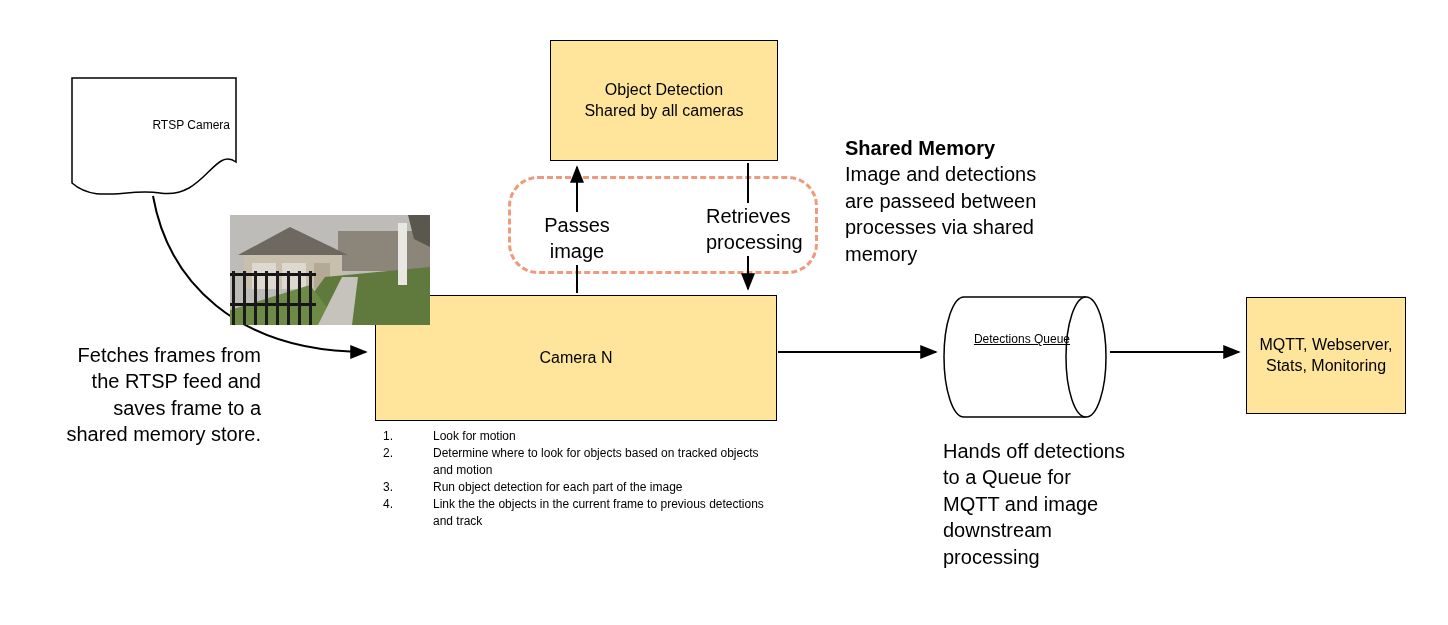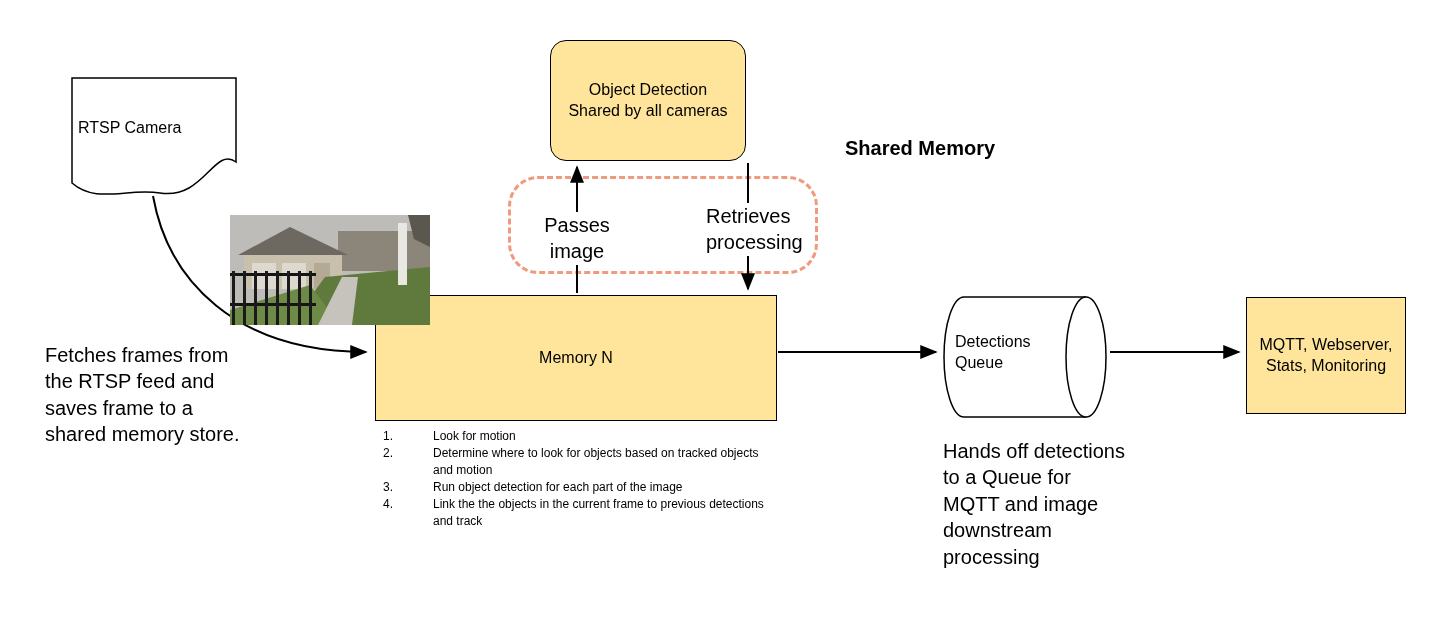--- a/index.html
+++ b/index.html
@@ -18,21 +18,21 @@
   .subtitle { }
   .dashed-region {
     position:absolute; z-index:2;
     border:3px dashed var(--dashed-border, #f09a7d);
     border-radius:30px; background:transparent;
   }
   .lbl { position:absolute; z-index:5; font-size:20px; line-height:1.32; }
   .knockout { background:#fff; text-align:center; padding:0 2px; }
   .note { width:205px; }
   .bold { font-weight:bold; }
-  .shape-text { position:absolute; z-index:5; font-size:16px; text-align:left; line-height:1.3; }
+  .shape-text { position:absolute; z-index:5; font-size:12px; text-align:right; line-height:1.3; }
   ol.steps { position:absolute; left:383px; top:428px; width:410px; z-index:5;
              list-style:none; counter-reset:step; font-size:12px; line-height:1.42; }
   ol.steps li { display:flex; counter-increment:step; }
   ol.steps li::before { content: counter(step) "."; width:50px; flex:0 0 50px; }
   ol.steps li span { display:block; max-width:345px; }
   .photo { z-index:4; }
 </style>
 </head>
 <body>
 
@@ -58,27 +58,27 @@
     <line x1="1110" y1="352" x2="1239" y2="352" stroke="#000" stroke-width="2" marker-end="url(#arrow)"></line>
 
     <g>
       <path d="M964,297 A20,60 0 0 0 964,417" fill="#ffffff" stroke="#000" stroke-width="1.5"></path>
       <line x1="964" y1="297" x2="1086" y2="297" stroke="#000" stroke-width="1.5"></line>
       <line x1="964" y1="417" x2="1086" y2="417" stroke="#000" stroke-width="1.5"></line>
       <ellipse cx="1086" cy="357" rx="20" ry="60" fill="#ffffff" stroke="#000" stroke-width="1.5"></ellipse>
     </g>
   </svg>
 
-  <div class="node" style="left:550px; top:40px; width:196px; height:121px;border-radius:16px;">
+  <div class="node" style="left:550px; top:40px; width:228px; height:121px;">
     <span>Object Detection</span>
     <span class="subtitle">Shared by all cameras</span>
   </div>
 
   <div class="node" style="left:375px; top:295px; width:402px; height:126px;">
-    <span>Memory N</span>
+    <span>Camera N</span>
   </div>
 
   <div class="node" style="left:1246px; top:297px; width:160px; height:117px; padding:0 8px;">
     <span>MQTT, Webserver, Stats, Monitoring</span>
   </div>
 
   <div class="dashed-region" style="left:508px; top:176px; width:310px; height:98px;"></div>
 
   <svg class="abs photo" style="left:230px; top:215px;" viewBox="0 0 200 110" width="200" height="110">
     <rect width="200" height="110" fill="#bdbcb8"></rect>
@@ -100,31 +100,32 @@
     <rect x="24" y="56" width="3" height="54" fill="#1a1a1a"></rect>
     <rect x="35" y="56" width="3" height="54" fill="#1a1a1a"></rect>
     <rect x="46" y="56" width="3" height="54" fill="#1a1a1a"></rect>
     <rect x="57" y="56" width="3" height="54" fill="#1a1a1a"></rect>
     <rect x="68" y="56" width="3" height="54" fill="#1a1a1a"></rect>
     <rect x="79" y="56" width="3" height="54" fill="#1a1a1a"></rect>
   </svg>
 
   <div class="shape-text" style="left:78px; top:118px; width:152px;">RTSP Camera</div>
 
-  <div class="shape-text" style="left:955px; top:332px; width:115px;">Detections Queue</div>
+  <div class="shape-text" style="left:955px; top:332px; width:115px;text-decoration:underline;">Detections Queue</div>
 
   <div class="lbl knockout" style="left:537px; top:212px; width:80px;">Passes image</div>
 
   <div class="lbl knockout" style="left:704px; top:203px; width:88px;">Retrieves processing</div>
 
   <div class="lbl" style="left:845px; top:135px; width:215px;">
     <div class="bold">Shared Memory</div>
+    <div>Image and detections are passeed between processes via shared memory</div>
   </div>
 
-  <div class="lbl note" style="left:45px; top:342px;">Fetches frames from the RTSP feed and saves frame to a shared memory store.</div>
+  <div class="lbl note" style="left:56px; top:342px;text-align:right;">Fetches frames from the RTSP feed and saves frame to a shared memory store.</div>
 
   <div class="lbl" style="left:943px; top:438px; width:185px;">Hands off detections to a Queue for MQTT and image downstream processing</div>
 
   <ol class="steps">
     <li>
         <span>Look for motion</span>
       </li>
     <li>
         <span>Determine where to look for objects based on tracked objects and motion</span>
       </li>

